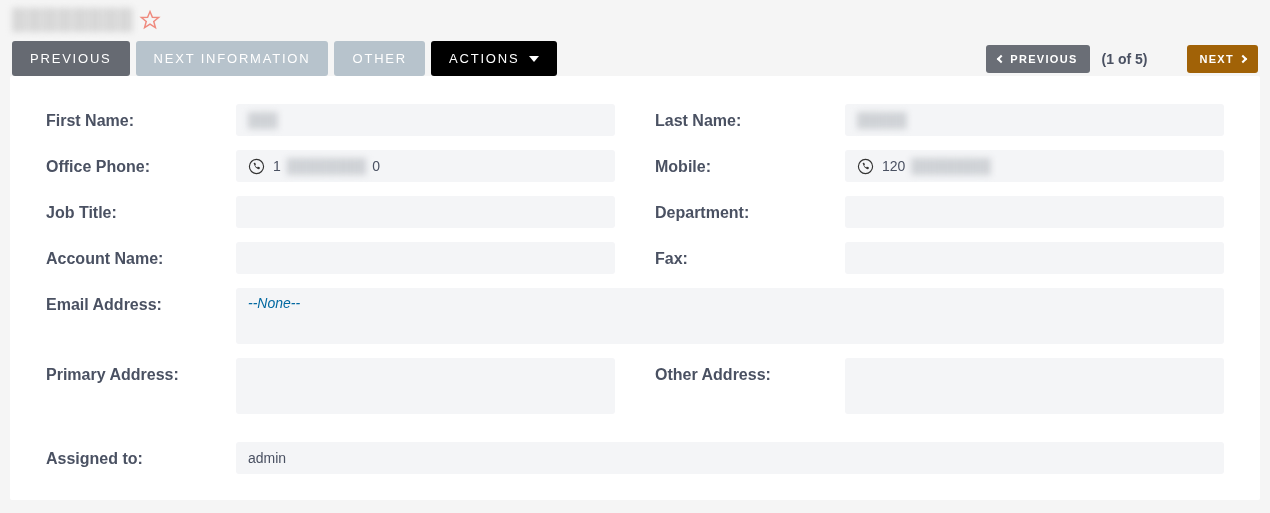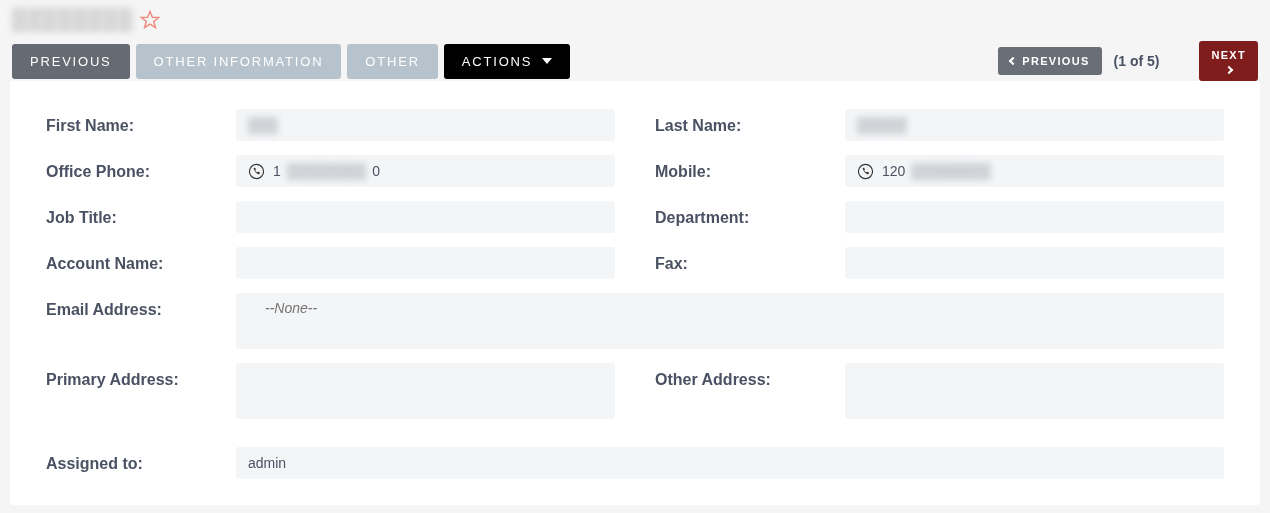--- a/index.html
+++ b/index.html
@@ -49,21 +49,21 @@
   .tab.active { background:#666a72; }
   .tab.actions { background:#000000; }
   .tab.actions .caret { width:0;height:0;border-left:5px solid transparent;border-right:5px solid transparent;border-top:6px solid #fff; }
   .pager { display:flex; align-items:center; gap:12px; color:#4a5162; font-weight:600; }
   .pbtn {
     border:none; border-radius:3px; padding:8px 12px;
     font-size:11px; letter-spacing:1.3px; font-weight:600;
     display:flex; align-items:center; gap:6px; color:#fff; cursor:pointer;margin-left:28px;
   }
   .pbtn.prev { background:#6a6e76; }
-  .pbtn.next { background:#7f1d1d;flex-direction:column; }
+  .pbtn.next { background:#a16207; }
   .chev { width:6px;height:6px; border-style:solid; border-color:#fff; display:inline-block; }
   .chev.left { border-width:0 0 2px 2px; transform:rotate(45deg); }
   .chev.right { border-width:2px 2px 0 0; transform:rotate(45deg); }
 
   .panel {
     background:#fff;
     margin-top:0;
     border-radius:2px;
     padding: 28px 36px 26px 36px;
   }
@@ -94,21 +94,21 @@
     padding:7px 12px;
     color:#4a5162;
     font-size:14px;
     display:flex;
     align-items:center;
     gap:8px;
   }
   .value.tall { min-height:56px; align-items:flex-start; }
   .value.short { min-height:32px; }
   .value .phone-icon svg { display:block; }
-  .value .none { font-style:italic; color:#737373;margin-left:17px; }
+  .value .none { font-style:italic; color:#0369a1; }
   .value .blur {
     color:#cfd2d6;
     filter: blur(3px);
     user-select:none;
   }
   .phone-text { display:flex; align-items:center; gap:2px; }
   .phone-text .mid { filter: blur(3px); color:#cfd2d6; padding:0 4px; }
 </style>
 </head>
 <body>
@@ -118,21 +118,21 @@
   <span class="star-icon">
     <svg width="22" height="22" viewBox="0 0 24 24" fill="none" stroke="#ef8a7e" stroke-width="1.6">
       <polygon points="12,2.8 14.6,9.1 21.4,9.3 16.1,13.6 17.9,20.2 12,16.5 6.1,20.2 7.9,13.6 2.6,9.3 9.4,9.1"></polygon>
     </svg>
   </span>
 </div>
 
 <div class="bar">
   <div class="tabs">
     <button class="tab active">PREVIOUS</button>
-    <button class="tab">OTHER INFORMATION</button>
+    <button class="tab">NEXT INFORMATION</button>
     <button class="tab">OTHER</button>
     <button class="tab actions">
       <span>ACTIONS</span>
       <span class="caret"></span>
     </button>
   </div>
   <div class="pager">
     <button class="pbtn prev">
       <span class="chev left"></span>
       <span>PREVIOUS</span>

